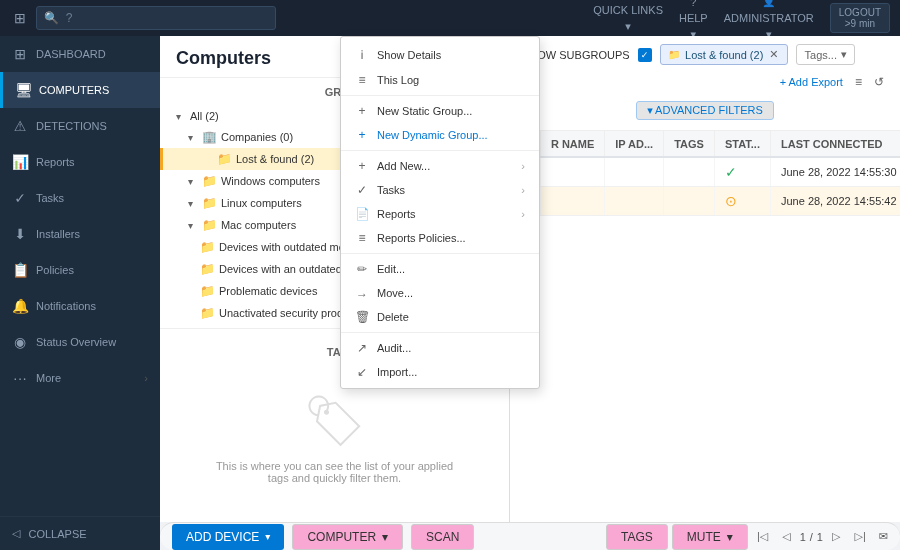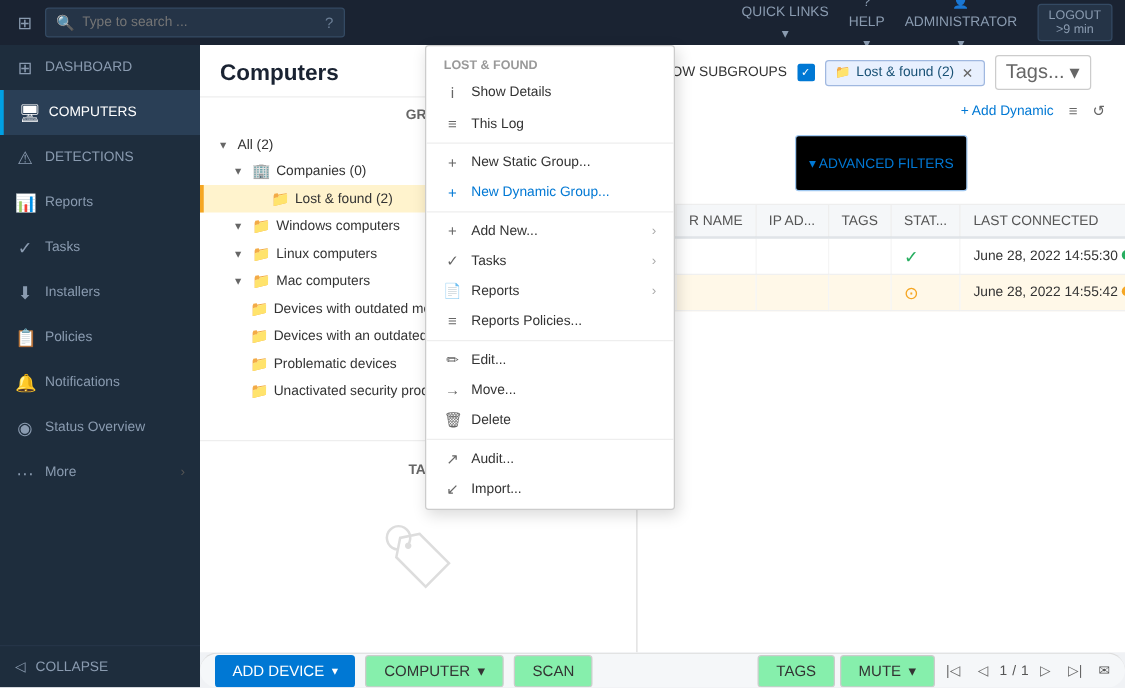--- a/index.html
+++ b/index.html
@@ -55,65 +55,64 @@
     .tags-empty-icon { font-size: 50px; color: #ddd; margin-bottom: 10px; }
     .tags-empty-text { font-size: 11px; color: #999; }
 
     
     .right-panel { flex: 1; display: flex; flex-direction: column; overflow: hidden; background: #fff; }
     .right-panel-toolbar { display: flex; align-items: center; padding: 8px 12px; gap: 8px; border-bottom: 1px solid #eee; background: #fff; flex-shrink: 0; flex-wrap: wrap; }
     .show-subgroups-label { font-size: 11px; color: #333; }
     .checkbox-blue { width: 14px; height: 14px; background: #0078d4; border-radius: 2px; display: inline-flex; align-items: center; justify-content: center; color: #fff; font-size: 9px; }
     .filter-chip { display: flex; align-items: center; gap: 4px; background: #e8f0fe; border: 1px solid #a0b8e0; border-radius: 3px; padding: 3px 8px; font-size: 11px; color: #1a5276; }
     .filter-chip .chip-icon { font-size: 10px; }
-    .tags-dropdown { display: flex; align-items: center; gap: 4px; border: 1px solid #ccc; border-radius: 3px; padding: 3px 8px; font-size: 16px; color: #666; cursor: pointer; }
+    .tags-dropdown { display: flex; align-items: center; gap: 4px; border: 1px solid #ccc; border-radius: 3px; padding: 3px 8px; font-size: 11px; color: #666; cursor: pointer; }
     .add-filter-btn { display: flex; align-items: center; gap: 4px; color: #0078d4; font-size: 11px; cursor: pointer; margin-left: auto; }
     .filter-icons { display: flex; gap: 4px; }
     .icon-btn { color: #666; cursor: pointer; padding: 2px 4px; }
     .advanced-filters-row { width: 100%; display: flex; justify-content: center; padding: 2px 0; }
-    .advanced-filters-btn { color: #0078d4; font-size: 11px; cursor: pointer; display: flex; align-items: center; gap: 4px; border: 1px solid #a0c8f0; border-radius: 3px; padding: 15px 10px; background: #000000; }
+    .advanced-filters-btn { color: #0078d4; font-size: 11px; cursor: pointer; display: flex; align-items: center; gap: 4px; border: 1px solid #a0c8f0; border-radius: 3px; padding: 2px 10px; background: #e5e5e5; }
 
     
     .table-container { flex: 1; overflow: auto; }
     table { width: 100%; border-collapse: collapse; font-size: 11px; }
     thead tr { background: #f5f7f9; border-bottom: 2px solid #e0e4e8; }
-    th { padding: 6px 10px; text-align: left; color: #555; font-weight: 400; white-space: nowrap; border-right: 1px solid #eee; font-size: 11px; }
+    th { padding: 6px 10px; text-align: left; color: #555; font-weight: 700; white-space: nowrap; border-right: 1px solid #eee; font-size: 11px; }
     td { padding: 6px 10px; border-bottom: 1px solid #f0f0f0; color: #333; white-space: nowrap; border-right: 1px solid #f5f5f5; }
     tr.row-normal { background: #fff; }
     tr.row-warning { background: #fff8e8; }
     tr.row-warning td { }
     .status-ok { color: #27ae60; font-size: 14px; }
     .status-warn { color: #f5a623; font-size: 14px; }
     .status-dot-green { width: 8px; height: 8px; border-radius: 50%; background: #27ae60; display: inline-block; }
     .status-dot-orange { width: 8px; height: 8px; border-radius: 50%; background: #f5a623; display: inline-block; }
 
     
     .bottom-bar { height: 28px; background: #f5f7f9; border-top: 1px solid #ddd; display: flex; align-items: center; padding: 0 12px; gap: 8px; flex-shrink: 0; border-radius: 20px; }
     .btn-primary { background: #0078d4; color: #fff; border: none; border-radius: 3px; padding: 6px 14px; font-size: 12px; cursor: pointer; display: flex; align-items: center; gap: 6px; }
     .btn-primary .arrow { font-size: 10px; }
-    .btn-secondary { background: #86efac; color: #333; border: 1px solid #ccc; border-radius: 3px; padding: 5px 14px; font-size: 12px; cursor: pointer; display: flex; align-items: flex-end; gap: 6px; }
+    .btn-secondary { background: #f9a8d4; color: #333; border: 1px solid #ccc; border-radius: 3px; padding: 5px 14px; font-size: 12px; cursor: pointer; display: flex; align-items: flex-end; gap: 6px; }
     .pagination { margin-left: auto; display: flex; align-items: center; gap: 4px; color: #555; font-size: 11px; }
     .page-nav { cursor: pointer; color: #666; padding: 2px 5px; }
     .context-menu { position: absolute; top: 36px; left: 340px; background: #fff; border: 1px solid #ccc; border-radius: 3px; box-shadow: 2px 4px 12px rgba(0,0,0,0.15); z-index: 200; min-width: 200px; padding: 4px 0; }
     .menu-section-label { padding: 6px 14px 2px; font-size: 10px; color: #999; font-weight: 600; text-transform: uppercase; }
     .menu-item { display: flex; align-items: center; gap: 8px; padding: 5px 14px; cursor: pointer; font-size: 11px; color: #333; }
     .menu-item.highlight { color: #0078d4; }
     .menu-item .m-icon { width: 14px; text-align: center; font-size: 12px; color: #666; }
     .menu-item.highlight .m-icon { color: #0078d4; }
     .menu-separator { border: none; border-top: 1px solid #eee; margin: 3px 0; }
     .menu-item .arrow-right { margin-left: auto; color: #aaa; }
   </style>
 </head>
 <body>
 
 <div class="topbar">
   <span class="topbar-grid-icon">⊞</span>
   <div class="topbar-search">
     <span class="topbar-search-icon">🔍</span>
-    <input type="text" placeholder="Type to search ..." style="">
     <span style="color:#6a7d94;font-size:12px;">?</span>
   </div>
   <div class="topbar-actions">
     <div class="topbar-action">
       <span>QUICK LINKS</span>
       <span>▾</span>
     </div>
     <div class="topbar-action">
       <span>?</span>
       <span>HELP</span>
@@ -249,39 +248,40 @@
 
         </div>
 
         <div class="tags-section">
           <div class="tree-section-label">
             <span>Tags</span>
             <span class="tags-search-icon">🔍</span>
           </div>
           <div class="tags-empty">
             <div class="tags-empty-icon">🏷</div>
+            <div class="tags-empty-text">This is where you can see the list of your applied tags and quickly filter them.</div>
           </div>
         </div>
       </div>
 
       <div class="right-panel">
         <div class="right-panel-toolbar">
           <span class="show-subgroups-label">SHOW SUBGROUPS</span>
           <span class="checkbox-blue">✓</span>
           <div class="filter-chip">
             <span class="chip-icon">📁</span>
             <span>Lost &amp; found (2)</span>
             <span style="color:#666;margin-left:2px;">✕</span>
           </div>
           <div class="tags-dropdown">
             <span>Tags...</span>
             <span>▾</span>
           </div>
           <div class="add-filter-btn">
-            <span>+ Add Dynamic</span>
+            <span>+ Add Export</span>
           </div>
           <div class="filter-icons">
             <span class="icon-btn">≡</span>
             <span class="icon-btn">↺</span>
           </div>
           <div class="advanced-filters-row">
             <div class="advanced-filters-btn">
               <span>▾ ADVANCED FILTERS</span>
             </div>
           </div>
@@ -352,21 +352,20 @@
         <span>1</span>
         <span class="page-nav">▷</span>
         <span class="page-nav">▷|</span>
         <span style="margin-left:4px;">✉</span>
       </div>
     </div>
   </div>
 </div>
 
 <div class="context-menu">
-  <div class="menu-section-label">Lost &amp; found</div>
   <div class="menu-item">
     <span class="m-icon">ℹ</span>
     <span>Show Details</span>
   </div>
   <div class="menu-item">
     <span class="m-icon">≡</span>
     <span>This Log</span>
   </div>
   <hr class="menu-separator">
   <div class="menu-item">

